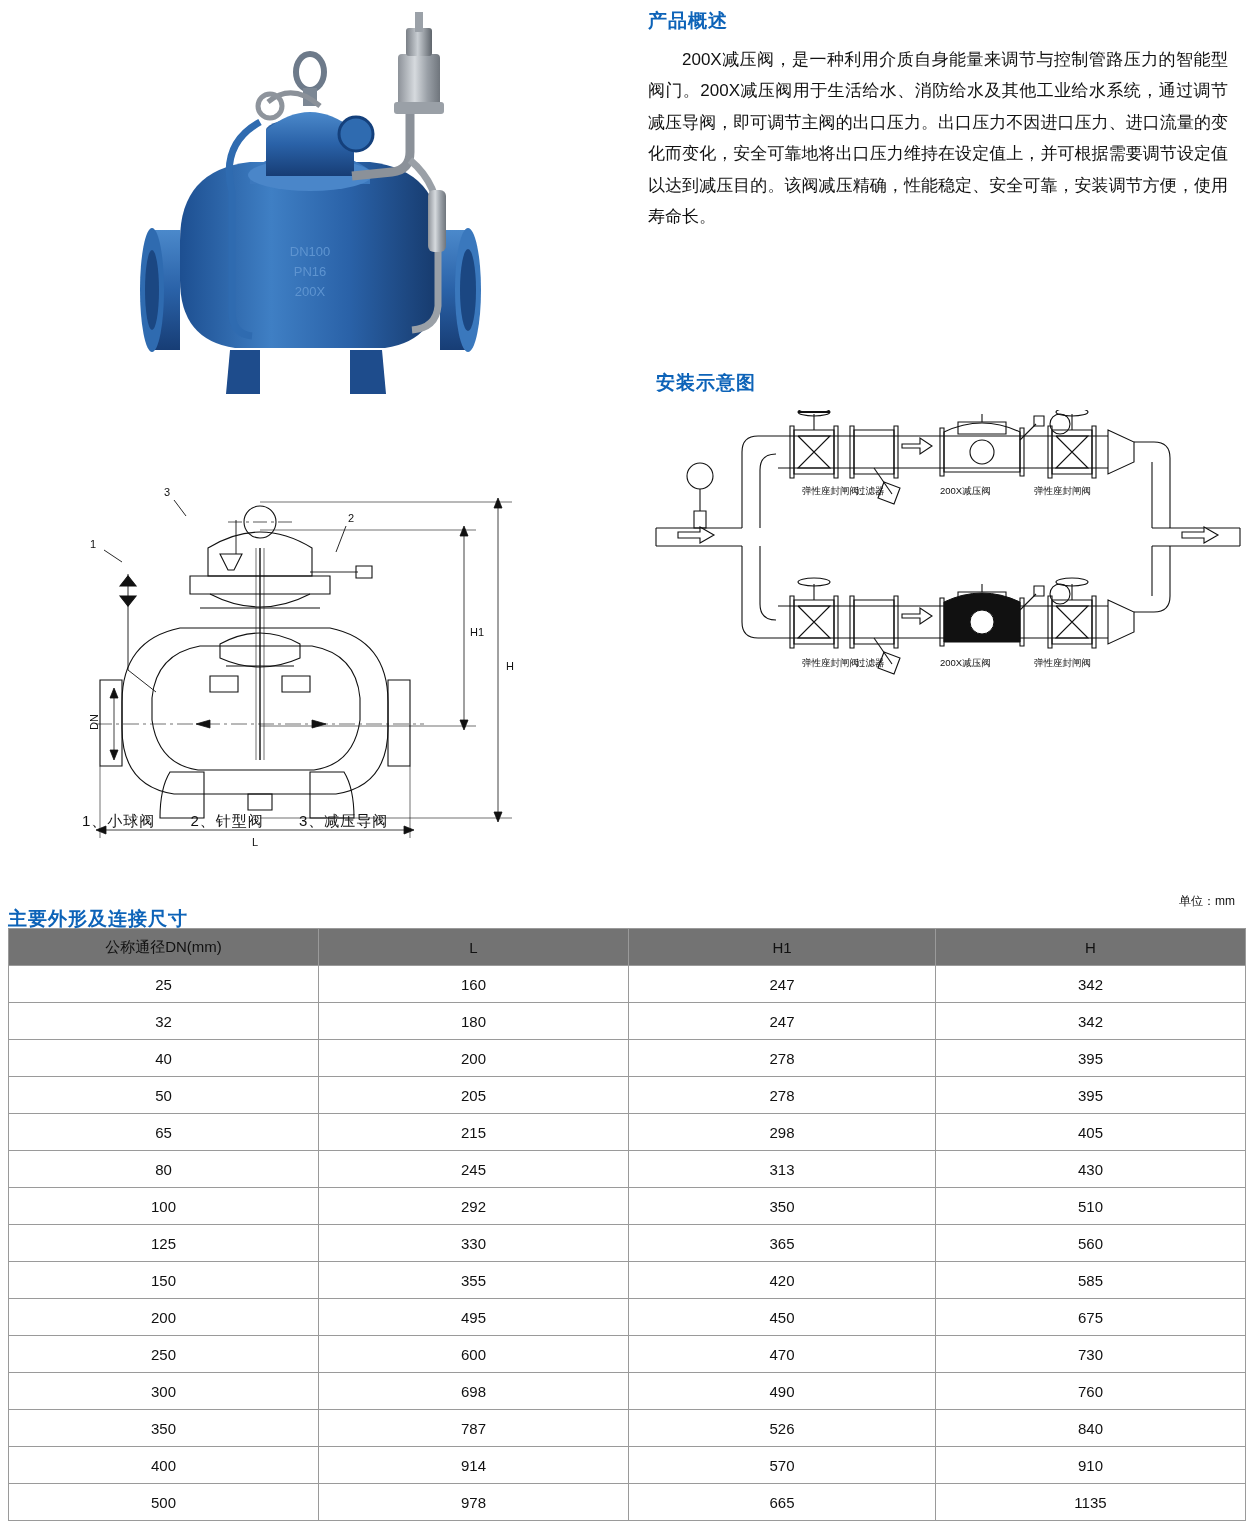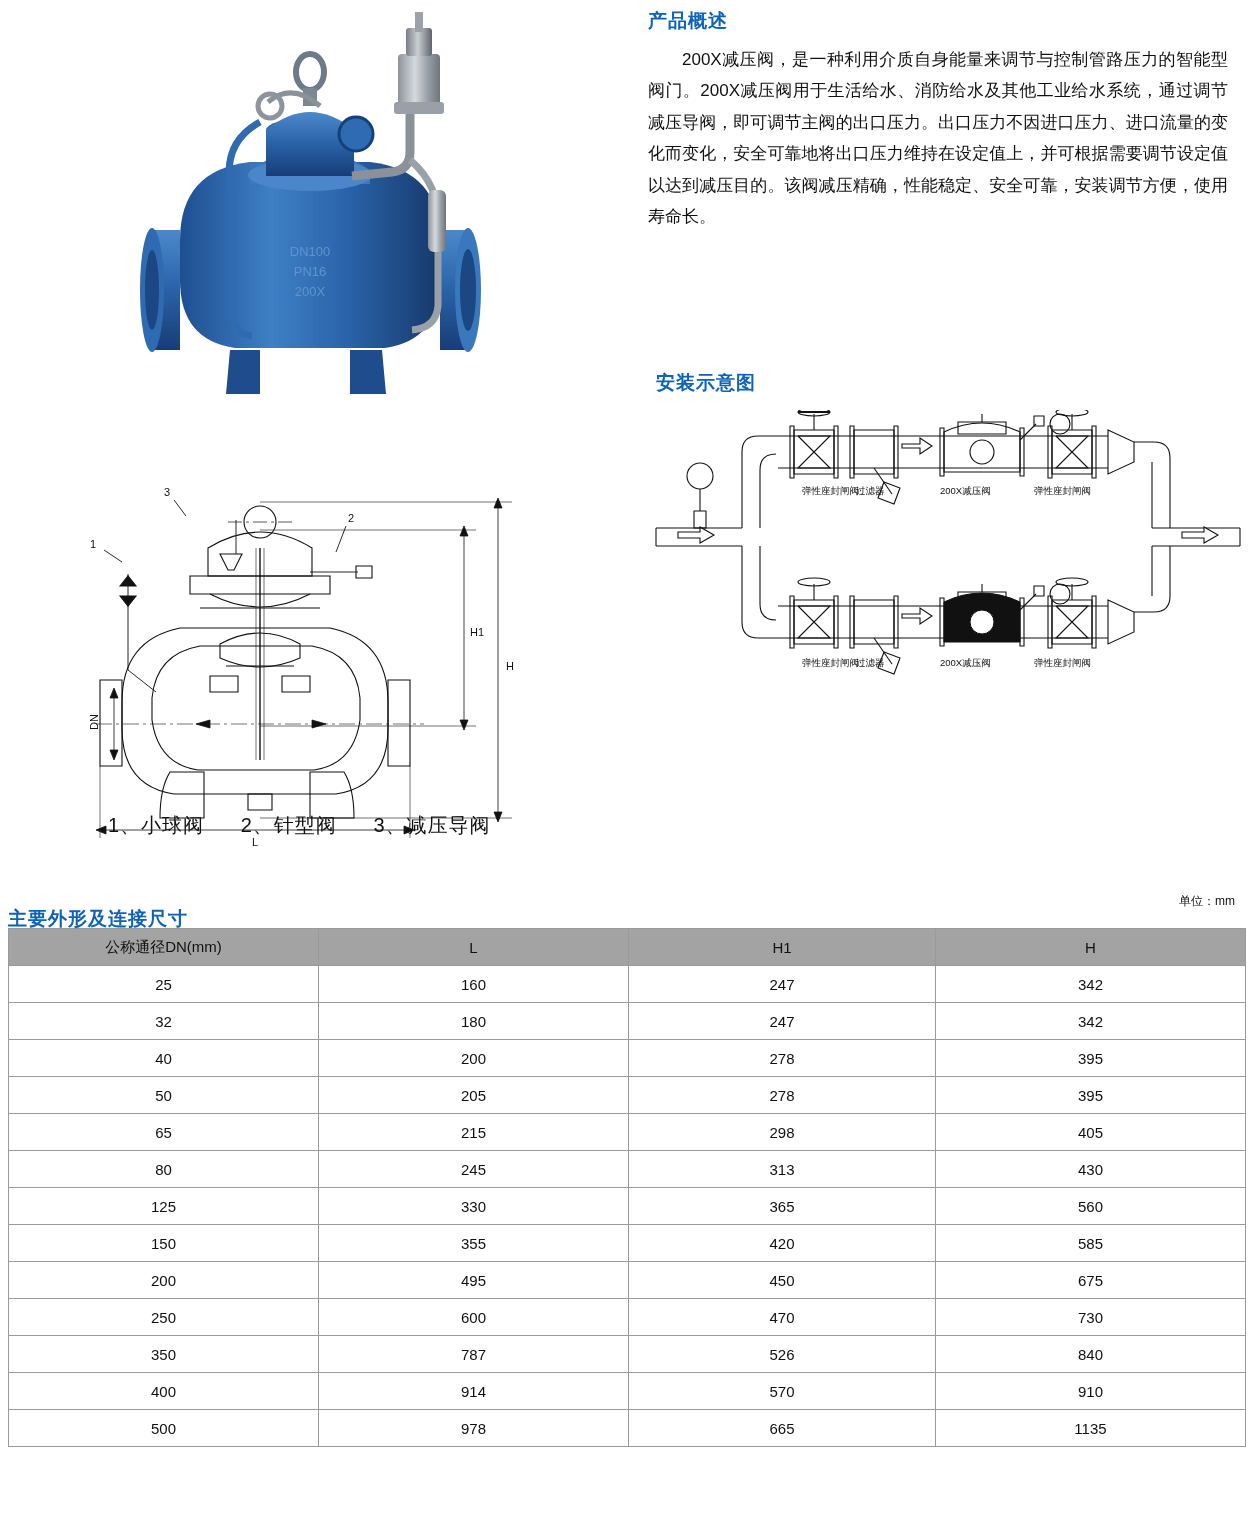--- a/index.html
+++ b/index.html
@@ -35,22 +35,22 @@
   }
 
   
   #photo-area { position:absolute; left:110px; top:10px; width:400px; height:410px; }
   #photo-canvas { width:100%; height:100%; }
 
   
   #drawing-area { position:absolute; left:60px; top:430px; width:520px; height:420px; }
   #drawing-canvas { width:100%; height:100%; }
   #drawing-legend {
-    position:absolute; left:108px; top:812px;
-    font-size:20px; color:#111; letter-spacing:1px;
+    position:absolute; left:82px; top:812px;
+    font-size:15px; color:#111; letter-spacing:1px;
   }
   #drawing-legend span { margin-right:30px; }
 
   
   #install-block { position:absolute; left:648px; top:370px; width:600px; }
   #install-title { margin:0 0 14px 8px; }
   #install-canvas { width:600px; height:290px; display:block; }
 
   
   #table-section { position:absolute; left:0px; top:890px; width:1253px; }
@@ -66,21 +66,21 @@
     font-size:15px;
   }
   table.dims th, table.dims td {
     border:1px solid #9a9a9a;
     text-align:center;
     height:37px;
     font-weight:normal;
     color:#111;
   }
   table.dims thead th {
-    background:#a3a3a3;
+    background:#737373;
     font-size:15px;
   }
   table.dims col.c0 { width:310px; }
   table.dims col.c1 { width:310px; }
   table.dims col.c2 { width:307px; }
   table.dims col.c3 { width:310px; }
 
   .lbl { font-size:11px; fill:#111; font-family:"Liberation Sans",sans-serif; }
   .lbl-sm { font-size:9.5px; fill:#111; font-family:"Liberation Sans",sans-serif; }
 </style>
@@ -425,20 +425,26 @@
             <td>298</td>
             <td>405</td>
           </tr>
           <tr>
             <td>80</td>
             <td>245</td>
             <td>313</td>
             <td>430</td>
           </tr>
           <tr>
+            <td>100</td>
+            <td>292</td>
+            <td>350</td>
+            <td>510</td>
+          </tr>
+          <tr>
             <td>125</td>
             <td>330</td>
             <td>365</td>
             <td>560</td>
           </tr>
           <tr>
             <td>150</td>
             <td>355</td>
             <td>420</td>
             <td>585</td>
@@ -449,20 +455,26 @@
             <td>450</td>
             <td>675</td>
           </tr>
           <tr>
             <td>250</td>
             <td>600</td>
             <td>470</td>
             <td>730</td>
           </tr>
           <tr>
+            <td>300</td>
+            <td>698</td>
+            <td>490</td>
+            <td>760</td>
+          </tr>
+          <tr>
             <td>350</td>
             <td>787</td>
             <td>526</td>
             <td>840</td>
           </tr>
           <tr>
             <td>400</td>
             <td>914</td>
             <td>570</td>
             <td>910</td>

